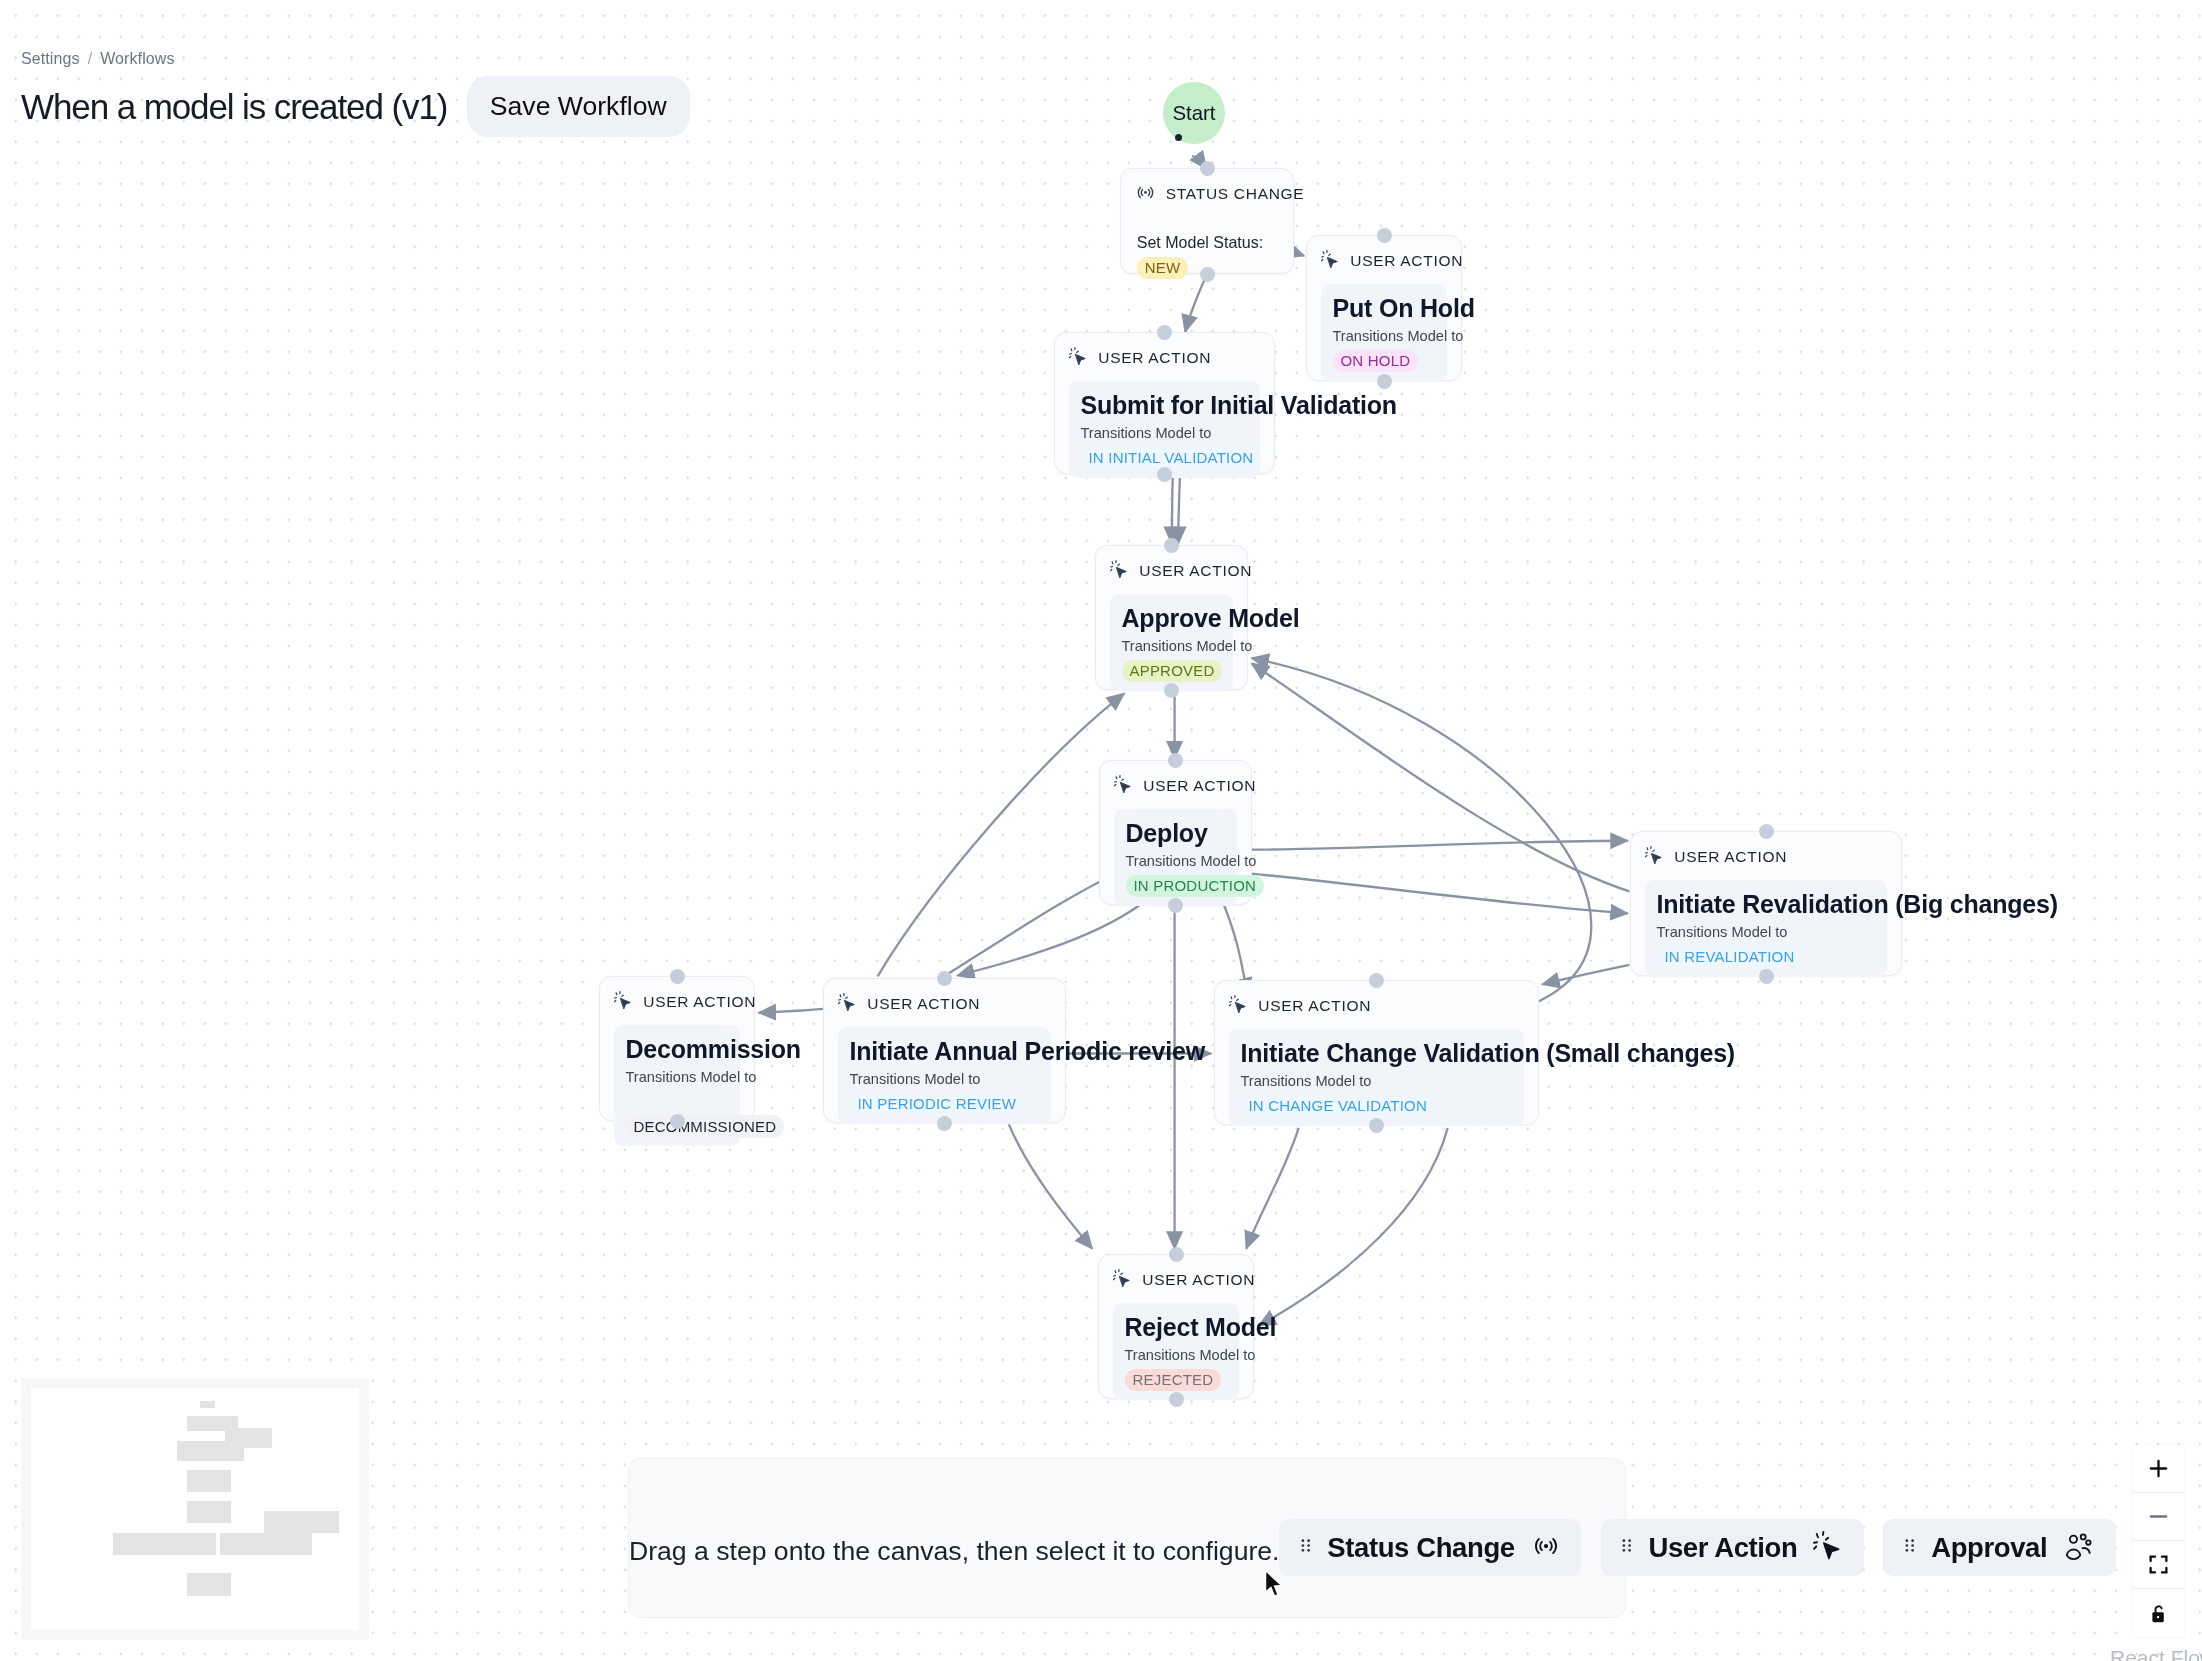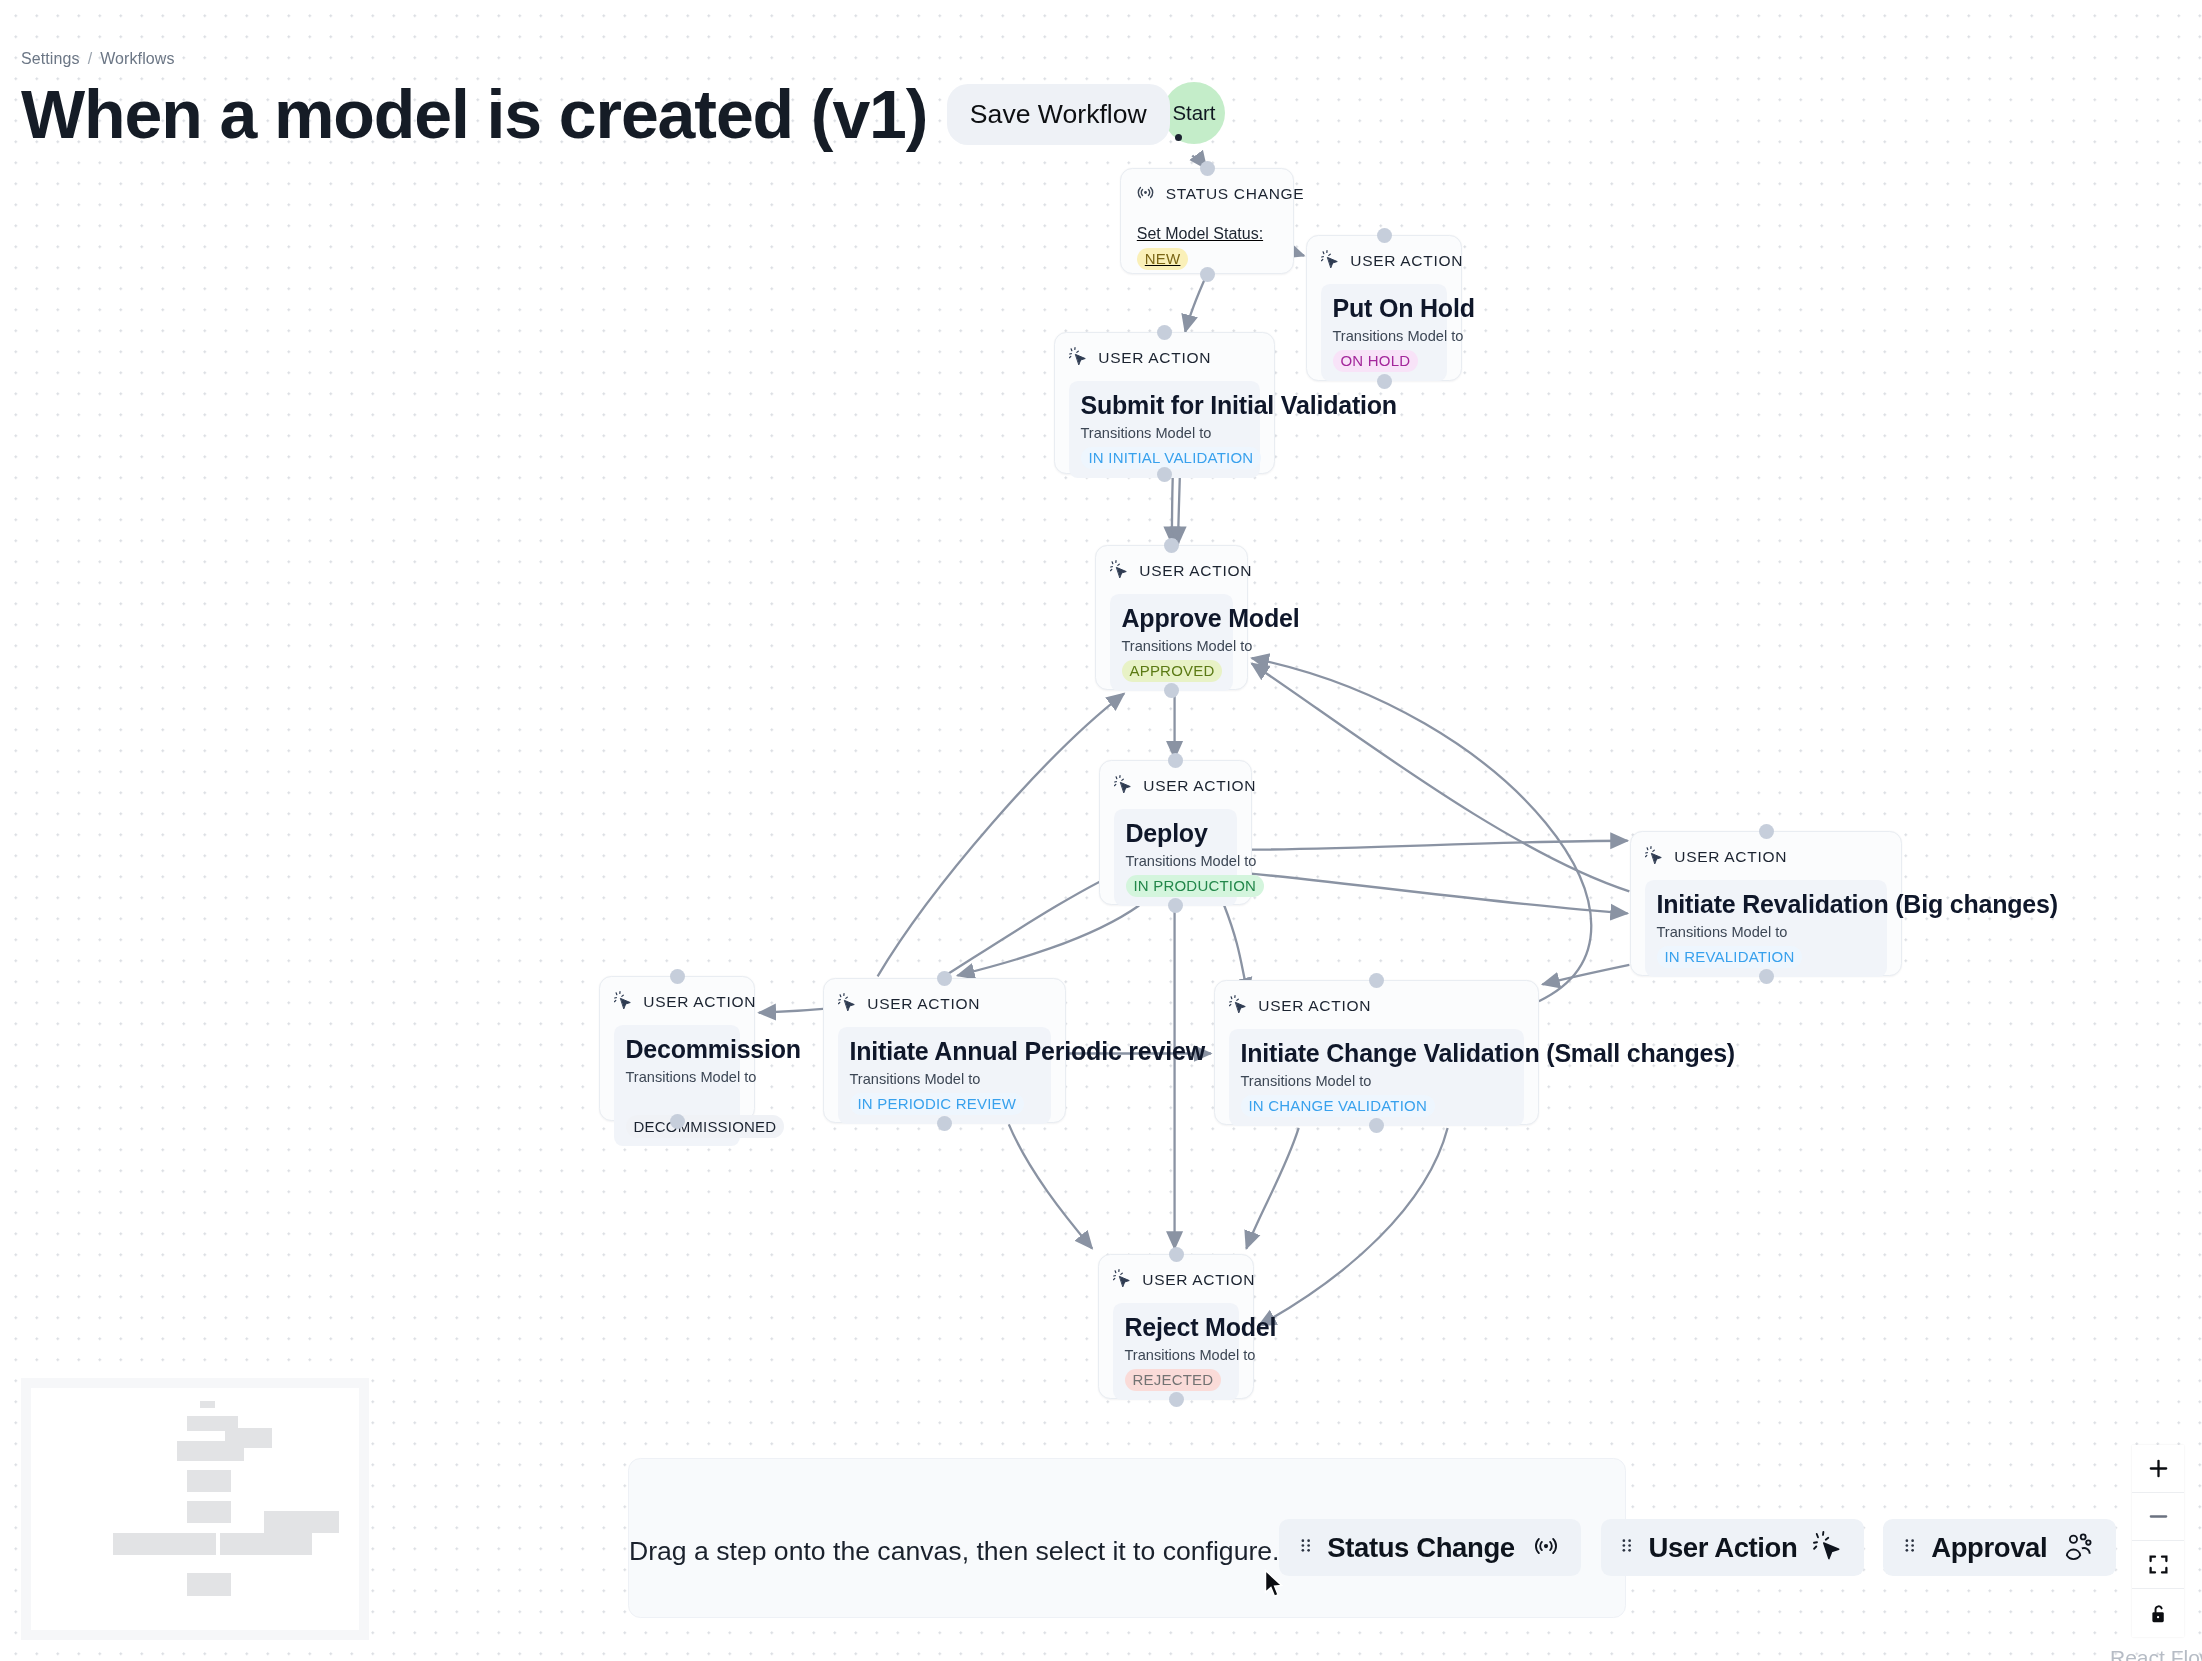--- a/index.html
+++ b/index.html
@@ -18,21 +18,21 @@
     background-position: 5.3px 5.3px;
   }
 
   
   #header { position:absolute; left:21px; top:50px; z-index:40; }
   #breadcrumb { font-size:16px; color:#6b7685; letter-spacing:0.1px; white-space:nowrap; }
   #breadcrumb .crumb-link { color:#6b7685; }
   #breadcrumb .crumb-sep { color:#9aa3ae; margin:0 8px; }
   #titlerow { display:flex; align-items:center; gap:19.5px; margin-top:8px; }
   #page-title {
-    font-size:68px; font-weight:700; color:#151c26;
+    font-size:35px; font-weight:400; color:#151c26;
     letter-spacing:-1.1px; white-space:nowrap; line-height:1.12;
   }
   #save-btn {
     background:#eef1f6; border:none; border-radius:21px;
     padding:15px 23px; font-size:26.6px; color:#0d0f12;
     font-family:"Liberation Sans", sans-serif; cursor:pointer; white-space:nowrap;
   }
 
   
   #flow { position:absolute; inset:0; }
@@ -58,21 +58,21 @@
   }
   .card-title { font-size:25px; font-weight:700; color:#0f172a; letter-spacing:-0.2px; white-space:nowrap; line-height:1.25; }
   .card-sub { font-size:14.6px; color:#3c4654; margin-top:3.5px; line-height:1.2; white-space:nowrap; }
   .pill {
     display:inline-block; margin-top:4.4px; align-self:flex-start;
     font-size:15px; letter-spacing:0.2px; padding:2.7px 8px; border-radius:886px; white-space:nowrap;
   }
 
   
   .node.statuschange .card-body {
-    background:transparent; padding:0 0 0 1.8px; justify-content:flex-start; margin-top:19px;text-decoration:underline;
+    background:transparent; padding:0 0 0 1.8px; justify-content:flex-start; margin-top:28px;
   }
   .node.statuschange .sc-label { font-size:16px; color:#1c2430; }
 
   
   #start-node {
     position:absolute; width:62px; height:62px; border-radius:50%;
     background:#c4edc9; display:flex; align-items:center; justify-content:center;
   }
   #start-node span { font-size:20.4px; color:#0f1720; font-weight:400; }
 

